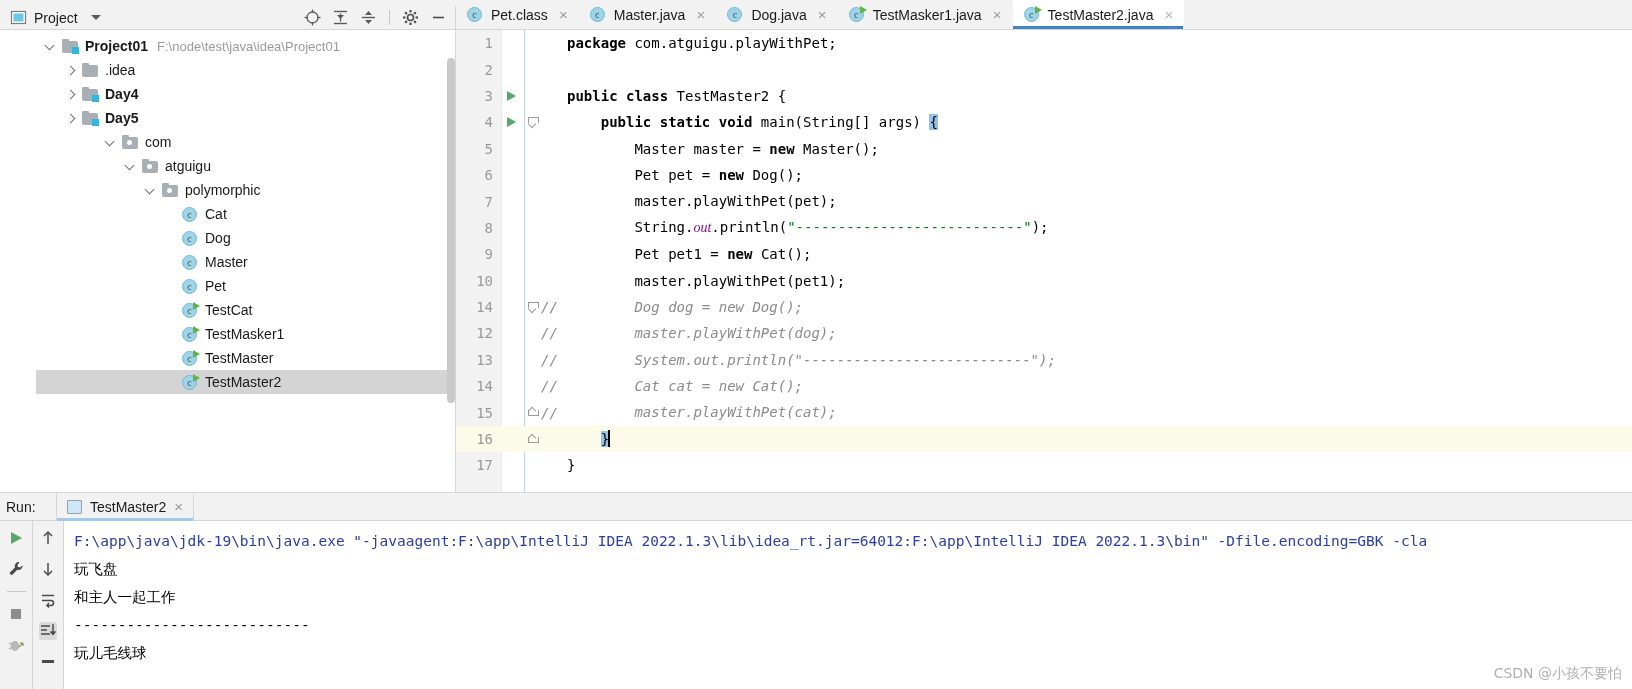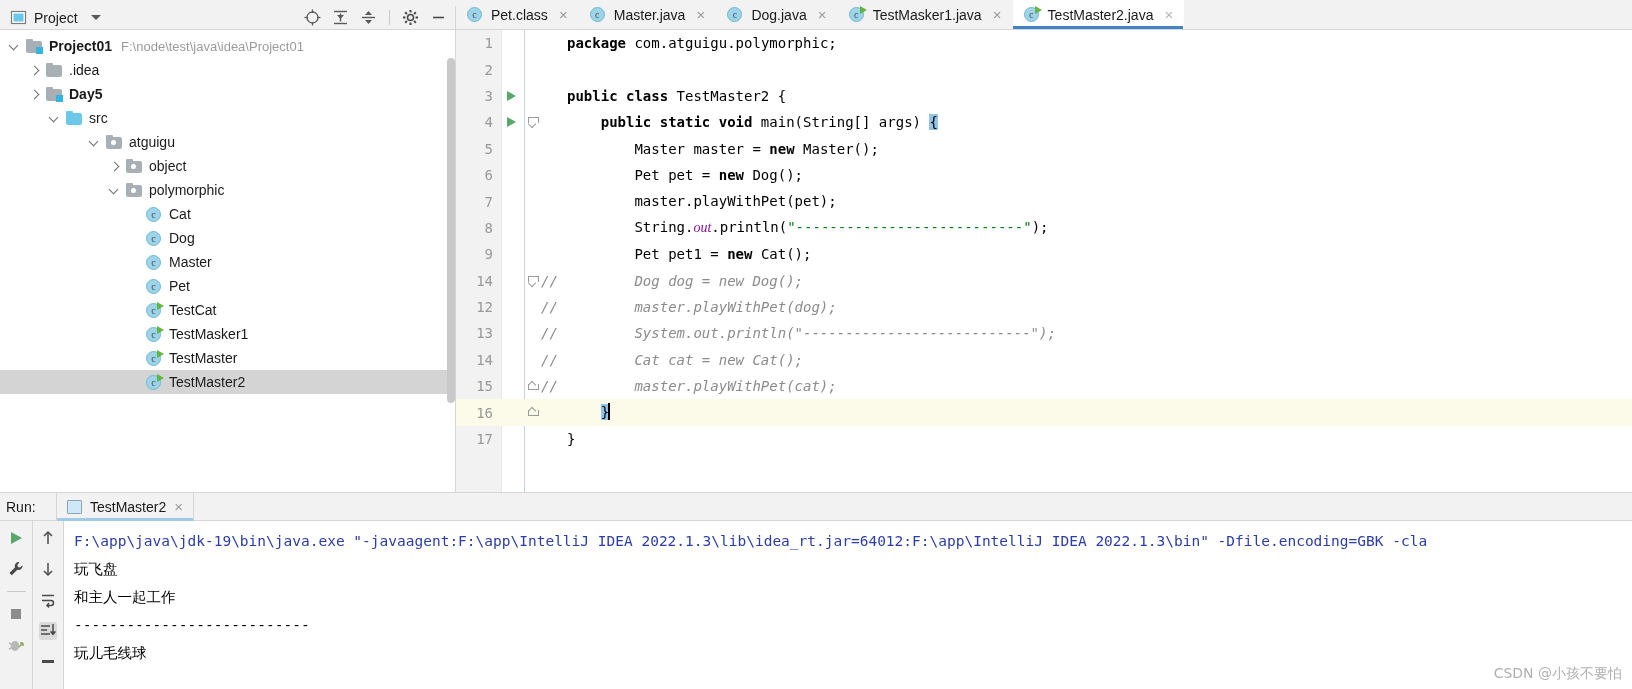--- a/index.html
+++ b/index.html
@@ -92,21 +92,21 @@
   
   .middle { flex: 1; display: flex; min-height: 0; }
 
   
   .tree-pane {
     width: 456px; min-width: 456px;
     background: #ffffff;
     border-right: 1px solid #d6d6d6;
     position: relative; overflow: hidden;
   }
-  .tree { padding-top: 4px; }
+  .tree { padding-top: 4px; padding-left: 36px; }
   .trow {
     height: 24px; display: flex; align-items: center;
     font-size: 14px; color: #1a1a1a; white-space: nowrap;
     position: relative;
   }
   .trow.selected { background: #d4d4d4; }
   .tw { display: inline-block; width: 13px; height: 13px; flex: 0 0 13px; position: relative; }
   .tw.r::before, .tw.d::before {
     content: ""; position: absolute; display: block;
     border-style: solid; border-color: #6e6e6e;
@@ -438,51 +438,51 @@
             <span class="tlabel">.idea</span>
           </div>
           <div class="trow">
             <span style="display: inline-block; width: 28px; flex: 0 0 28px;"></span>
             <span class="tw r"></span>
             <span style="display: inline-block; width: 5px; flex: 0 0 5px;"></span>
             <span class="fico module">
               <span class="tabtop"></span>
               <span class="body"></span>
             </span>
-            <span class="tlabel b">Day5</span>
-          </div>
-          <div class="trow">
-            <span style="display: inline-block; width: 48px; flex: 0 0 48px;"></span>
-            <span class="tw d"></span>
-            <span style="display: inline-block; width: 5px; flex: 0 0 5px;"></span>
-            <span class="fico src">
+            <span class="tlabel b">Day4</span>
+          </div>
+          <div class="trow">
+            <span style="display: inline-block; width: 28px; flex: 0 0 28px;"></span>
+            <span class="tw r"></span>
+            <span style="display: inline-block; width: 5px; flex: 0 0 5px;"></span>
+            <span class="fico module">
               <span class="tabtop"></span>
               <span class="body"></span>
             </span>
-            <span class="tlabel">src</span>
-          </div>
-          <div class="trow">
-            <span style="display: inline-block; width: 88px; flex: 0 0 88px;"></span>
+            <span class="tlabel b">Day5</span>
+          </div>
+          <div class="trow">
+            <span style="display: inline-block; width: 68px; flex: 0 0 68px;"></span>
             <span class="tw d"></span>
             <span style="display: inline-block; width: 5px; flex: 0 0 5px;"></span>
             <span class="fico pkg">
               <span class="tabtop"></span>
               <span class="body"></span>
             </span>
-            <span class="tlabel">atguigu</span>
-          </div>
-          <div class="trow">
-            <span style="display: inline-block; width: 108px; flex: 0 0 108px;"></span>
-            <span class="tw r"></span>
+            <span class="tlabel">com</span>
+          </div>
+          <div class="trow">
+            <span style="display: inline-block; width: 88px; flex: 0 0 88px;"></span>
+            <span class="tw d"></span>
             <span style="display: inline-block; width: 5px; flex: 0 0 5px;"></span>
             <span class="fico pkg">
               <span class="tabtop"></span>
               <span class="body"></span>
             </span>
-            <span class="tlabel">object</span>
+            <span class="tlabel">atguigu</span>
           </div>
           <div class="trow">
             <span style="display: inline-block; width: 108px; flex: 0 0 108px;"></span>
             <span class="tw d"></span>
             <span style="display: inline-block; width: 5px; flex: 0 0 5px;"></span>
             <span class="fico pkg">
               <span class="tabtop"></span>
               <span class="body"></span>
             </span>
             <span class="tlabel">polymorphic</span>
@@ -572,29 +572,30 @@
             <span class="tlabel">TestMaster2</span>
           </div>
         </div>
       <div class="tree-scrollbar"></div>
     </div>
 
     <div class="editor">
       <div class="ed-gutter-bg"></div>
       <div class="ed-leftline"></div>
       <div class="ed-scroll">
-          <div class="eline"><span class="ln">1</span><span class="gutter-run"></span><span class="gutter-fold"></span><span class="cmt-marks"></span><span class="code"><span class="kw">package</span><span class=""> com.atguigu.polymorphic;</span></span></div>
+          <div class="eline"><span class="ln">1</span><span class="gutter-run"></span><span class="gutter-fold"></span><span class="cmt-marks"></span><span class="code"><span class="kw">package</span><span class=""> com.atguigu.playWithPet;</span></span></div>
           <div class="eline"><span class="ln">2</span><span class="gutter-run"></span><span class="gutter-fold"></span><span class="cmt-marks"></span><span class="code"></span></div>
           <div class="eline"><span class="ln">3</span><span class="gutter-run"><span class="run-tri"></span></span><span class="gutter-fold"></span><span class="cmt-marks"></span><span class="code"><span class="kw">public class</span><span class=""> TestMaster2 {</span></span></div>
           <div class="eline"><span class="ln">4</span><span class="gutter-run"><span class="run-tri"></span></span><span class="gutter-fold"><span class="fold-down"></span></span><span class="cmt-marks"></span><span class="code"><span class="">    </span><span class="kw">public static void</span><span class=""> main(String[] args) </span><span class="brace-hl">{</span></span></div>
           <div class="eline"><span class="ln">5</span><span class="gutter-run"></span><span class="gutter-fold"></span><span class="cmt-marks"></span><span class="code"><span class="">        Master master = </span><span class="kw">new</span><span class=""> Master();</span></span></div>
           <div class="eline"><span class="ln">6</span><span class="gutter-run"></span><span class="gutter-fold"></span><span class="cmt-marks"></span><span class="code"><span class="">        Pet pet = </span><span class="kw">new</span><span class=""> Dog();</span></span></div>
           <div class="eline"><span class="ln">7</span><span class="gutter-run"></span><span class="gutter-fold"></span><span class="cmt-marks"></span><span class="code"><span class="">        master.playWithPet(pet);</span></span></div>
           <div class="eline"><span class="ln">8</span><span class="gutter-run"></span><span class="gutter-fold"></span><span class="cmt-marks"></span><span class="code"><span class="">        String.</span><span class="stat">out</span><span class="">.println(</span><span class="str">"---------------------------"</span><span class="">);</span></span></div>
           <div class="eline"><span class="ln">9</span><span class="gutter-run"></span><span class="gutter-fold"></span><span class="cmt-marks"></span><span class="code"><span class="">        Pet pet1 = </span><span class="kw">new</span><span class=""> Cat();</span></span></div>
+          <div class="eline"><span class="ln">10</span><span class="gutter-run"></span><span class="gutter-fold"></span><span class="cmt-marks"></span><span class="code"><span class="">        master.playWithPet(pet1);</span></span></div>
           <div class="eline"><span class="ln">14</span><span class="gutter-run"></span><span class="gutter-fold"><span class="fold-down"></span></span><span class="cmt-marks">//</span><span class="code"><span class="cmt">        Dog dog = new Dog();</span></span></div>
           <div class="eline"><span class="ln">12</span><span class="gutter-run"></span><span class="gutter-fold"></span><span class="cmt-marks">//</span><span class="code"><span class="cmt">        master.playWithPet(dog);</span></span></div>
           <div class="eline"><span class="ln">13</span><span class="gutter-run"></span><span class="gutter-fold"></span><span class="cmt-marks">//</span><span class="code"><span class="cmt">        System.out.println("---------------------------");</span></span></div>
           <div class="eline"><span class="ln">14</span><span class="gutter-run"></span><span class="gutter-fold"></span><span class="cmt-marks">//</span><span class="code"><span class="cmt">        Cat cat = new Cat();</span></span></div>
           <div class="eline"><span class="ln">15</span><span class="gutter-run"></span><span class="gutter-fold"><span class="fold-up"></span></span><span class="cmt-marks">//</span><span class="code"><span class="cmt">        master.playWithPet(cat);</span></span></div>
           <div class="eline caret-line"><span class="ln">16</span><span class="gutter-run"></span><span class="gutter-fold"><span class="fold-up"></span></span><span class="cmt-marks"></span><span class="code"><span class="">    </span><span class="brace-hl">}</span><span class="caret-bar"></span></span></div>
           <div class="eline"><span class="ln">17</span><span class="gutter-run"></span><span class="gutter-fold"></span><span class="cmt-marks"></span><span class="code"><span class="">}</span></span></div>
         </div>
     </div>
   </div>

